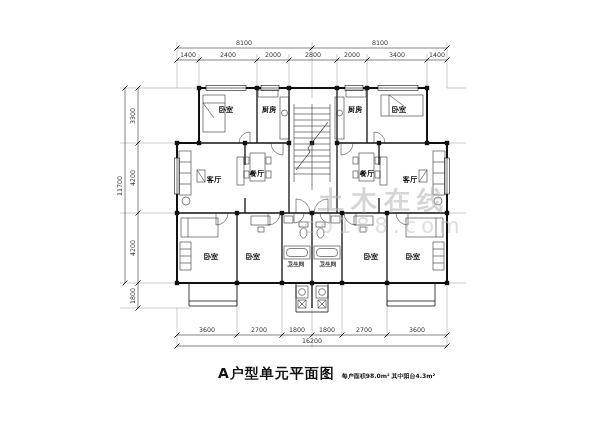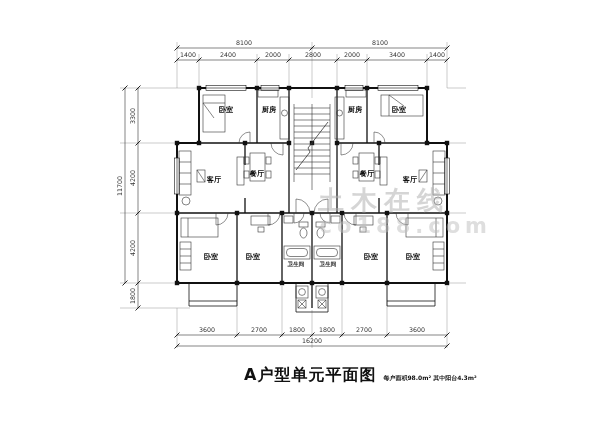--- a/index.html
+++ b/index.html
@@ -6,23 +6,23 @@
   .canvas{position:relative;width:558px;height:432px;background:#ffffff;overflow:hidden;
           font-family:"DejaVu Sans",sans-serif;}
   svg{position:absolute;left:0;top:0;}
   svg text{font-family:"DejaVu Sans",sans-serif;fill:#222;}
   .dim{font-size:6.3px;fill:#333;}
   .room{font-size:7.2px;fill:#111;font-weight:bold;}
   .room-sm{font-size:5.6px;fill:#111;font-weight:bold;}
   .watermark{position:absolute;left:276px;top:186px;width:216px;text-align:center;
              pointer-events:none;line-height:1.1;}
   .wm1{font-size:26px;font-weight:bold;letter-spacing:7px;color:rgba(178,178,178,0.55);}
-  .wm2{font-size:21px;font-weight:bold;letter-spacing:5px;color:rgba(190,190,190,0.50);text-align:right;}
+  .wm2{font-size:21px;font-weight:normal;letter-spacing:5px;color:rgba(190,190,190,0.50);}
   .titlebar{position:absolute;left:218px;top:365px;display:flex;align-items:baseline;white-space:nowrap;}
-  .title-main{font-size:16px;font-weight:bold;color:#111;letter-spacing:1px;margin-left:26px;}
+  .title-main{font-size:14px;font-weight:bold;color:#111;letter-spacing:1px;}
   .title-sub{font-size:6px;font-weight:bold;color:#111;margin-left:7px;}
 </style>
 </head>
 <body>
 
 <div class="canvas">
 
 <svg width="610" height="432" viewBox="0 0 610 432">
 
   <g stroke="#8a8a8a" stroke-width="0.45">

